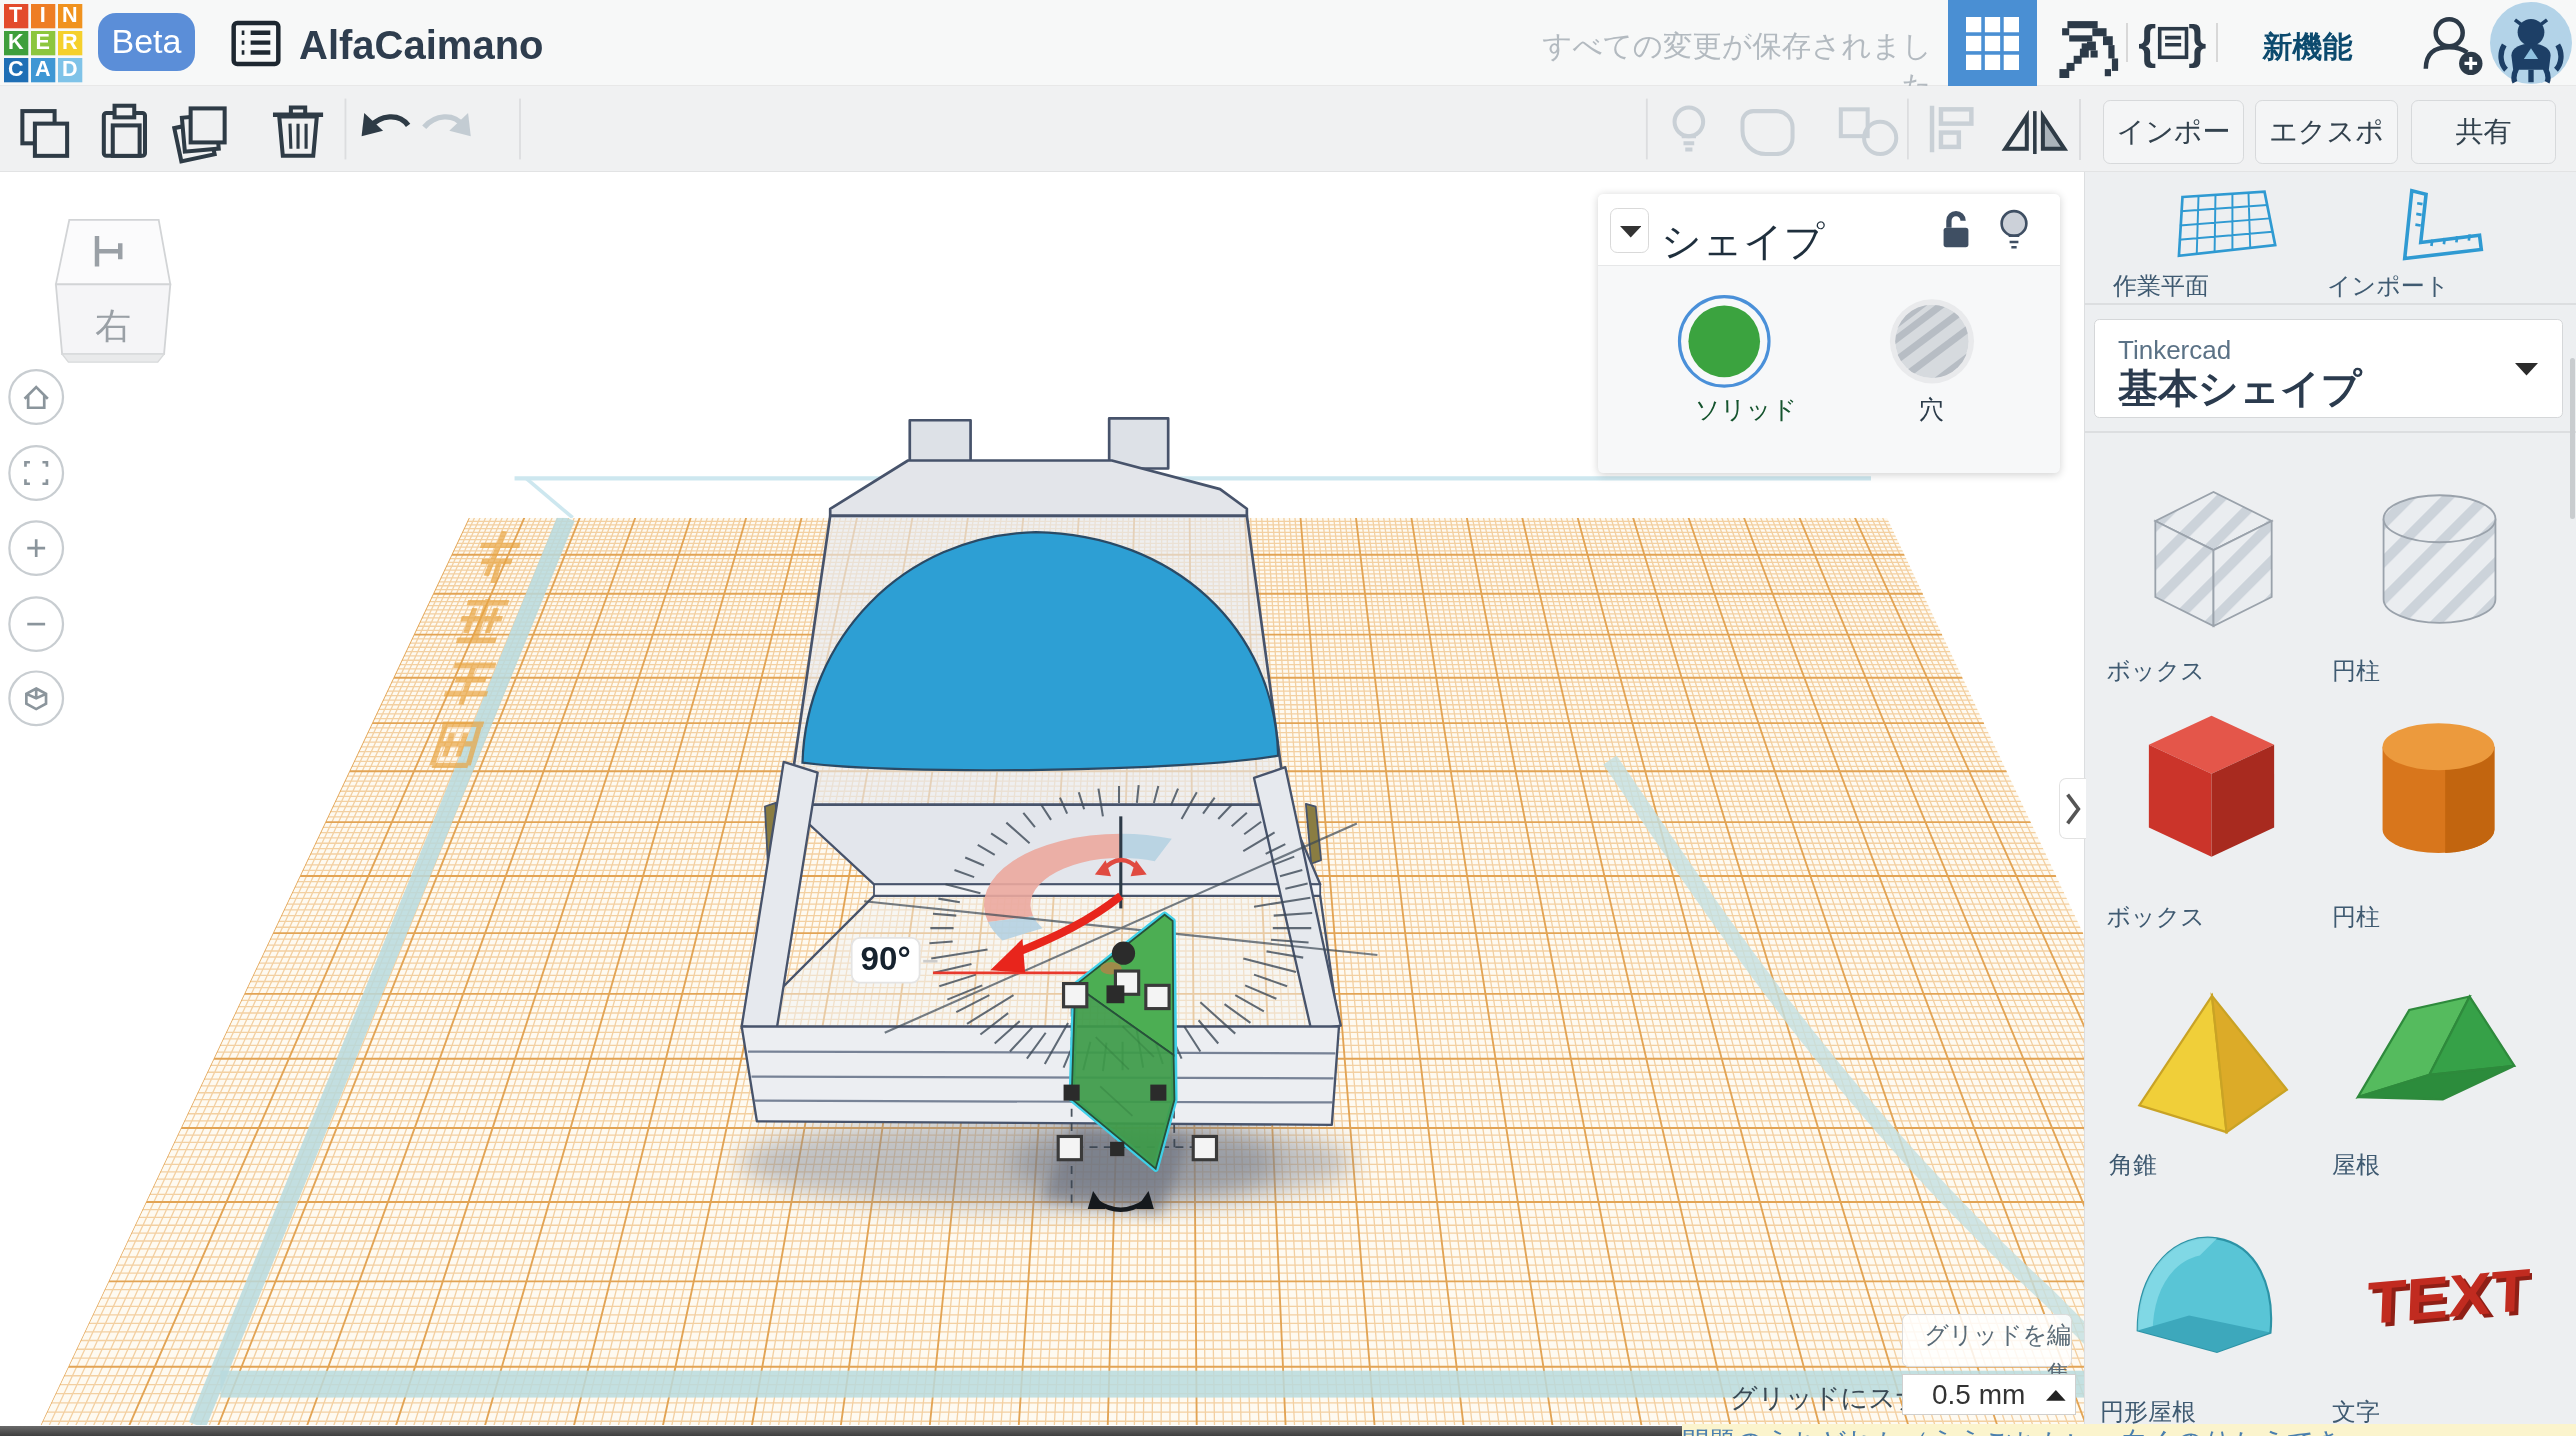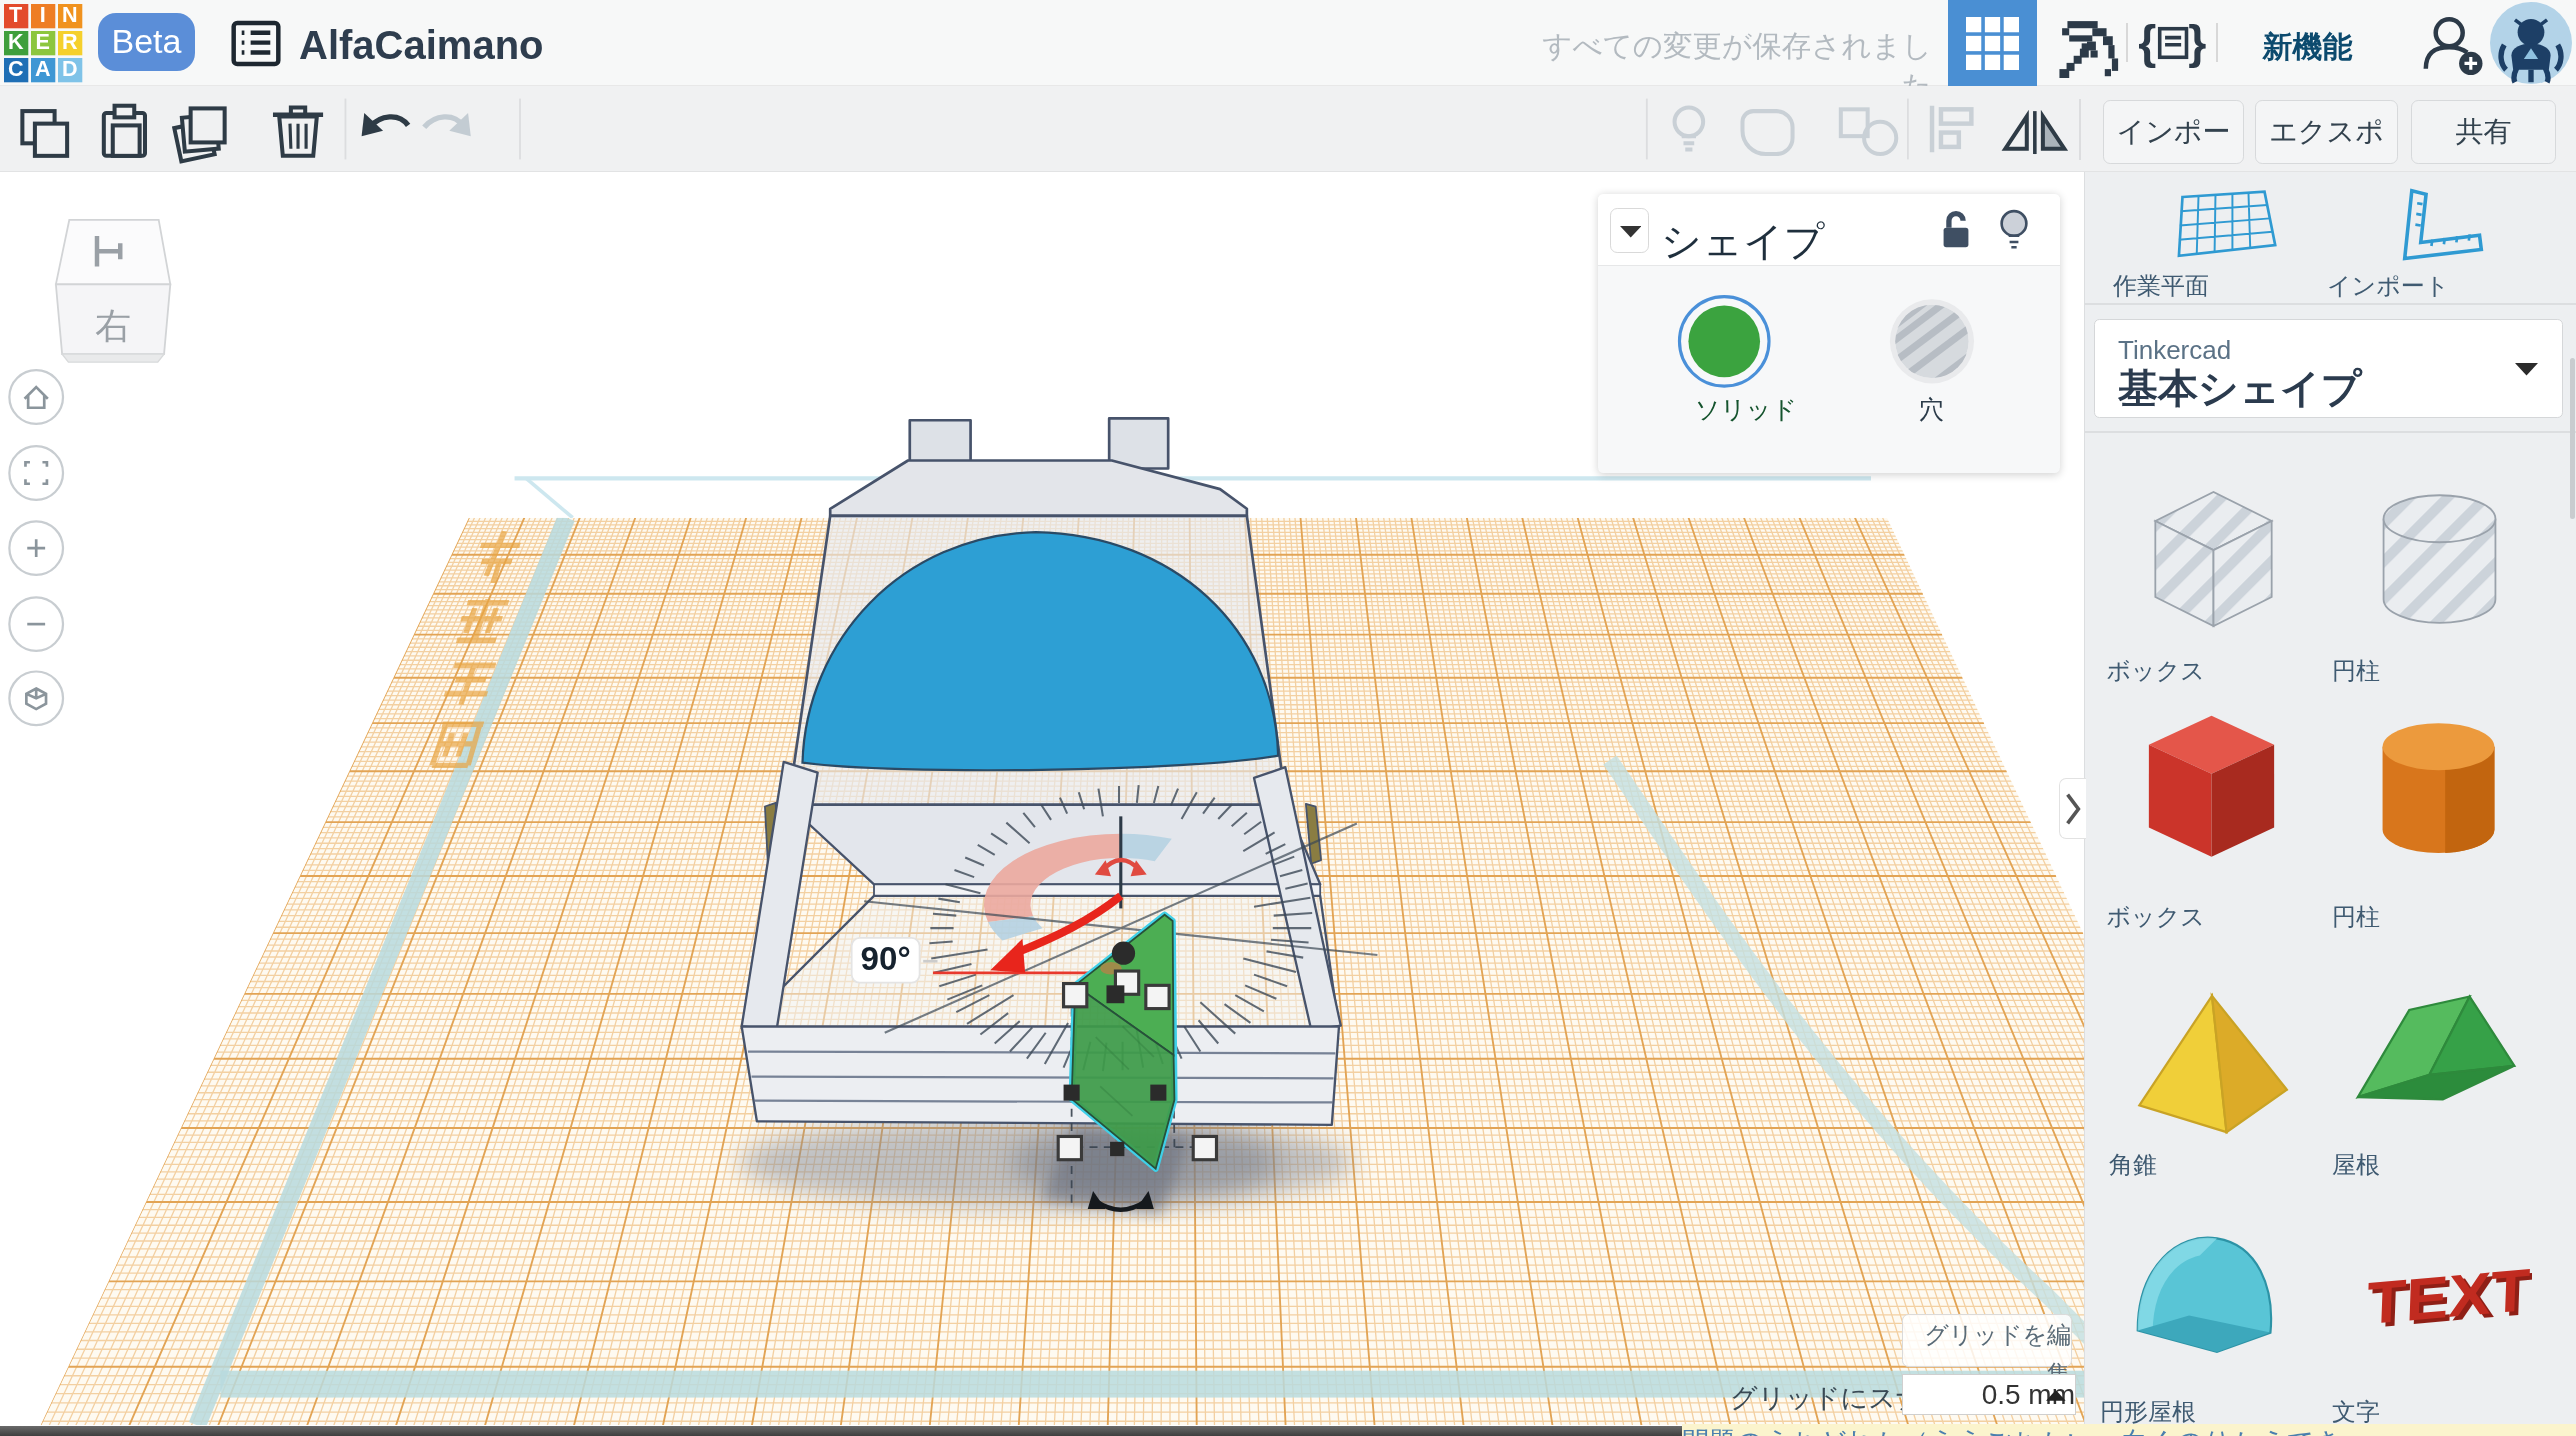--- a/index.html
+++ b/index.html
@@ -416,19 +416,19 @@
 </div>
 <div class="abs" style="left:2570px;top:358px;width:4.5px;height:161px;background:#c9cccf;border-radius:2.7px"></div>
 
 <div class="abs" style="left:2059px;top:778px;width:27px;height:61px;background:#fff;border:0.9px solid #e2e2e2;border-radius:7.2px 0 0 7.2px;border-right:none"></div>
 <svg class="abs" style="left:2064px;top:791px" width="18" height="36" viewBox="0 0 20 40">
       <path d="M4 4 L16 20 L4 36" fill="none" stroke="#555" stroke-width="4"></path>
     </svg>
 
 <div class="abs" style="left:1902px;top:1314px;width:170px;height:53px;background:rgba(255,255,255,0.85);border:1.8px solid #dadada;border-radius:6.3px;text-align:right;line-height:39px;font-size:24px;color:#5a6b77">グリッドを編集</div>
 <div class="abs" style="left:1730px;top:1380px;font-size:27px;color:#3a4a55">グリッドにスナップ</div>
-<div class="abs" style="left:1902px;top:1374px;width:174px;height:41px;background:#fff;border:1.8px solid #cfcfcf;text-align:right;line-height:39px;font-size:28px;color:#333"><span style="margin-left:29px">0.5 mm</span></div>
+<div class="abs" style="left:1902px;top:1374px;width:174px;height:41px;background:#fff;border:1.8px solid #cfcfcf;text-align:left;line-height:39px;font-size:28px;color:#333"><span style="margin-left:29px">0.5 mm</span></div>
 <svg class="abs" style="left:2046px;top:1390px" width="19.7" height="11.6" viewBox="0 0 22 13">
       <polygon points="11,0 22,12 0,12" fill="#222"></polygon>
     </svg>
 <div id="dock"></div>
 <div id="tooltip">問題のうちどれか（ううごちかい、白くのりかえでき</div>
 </div>
 
 </body></html>

